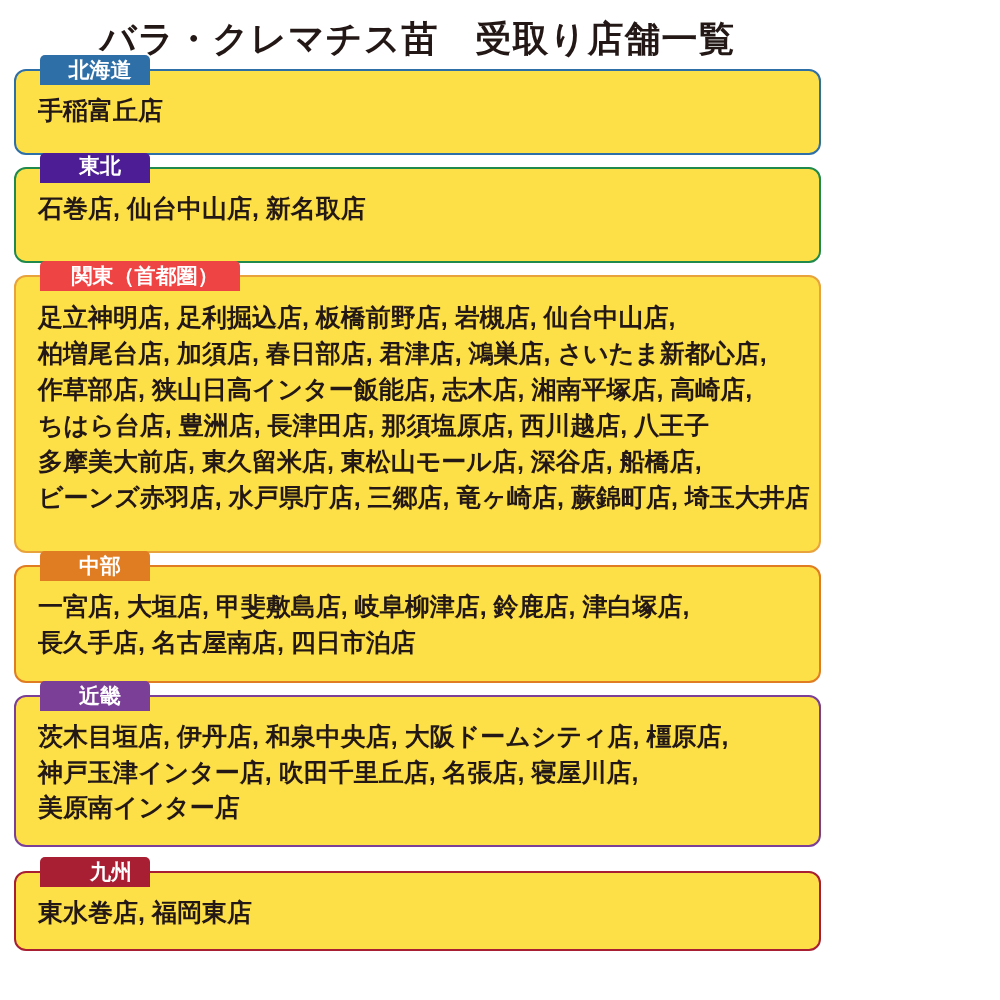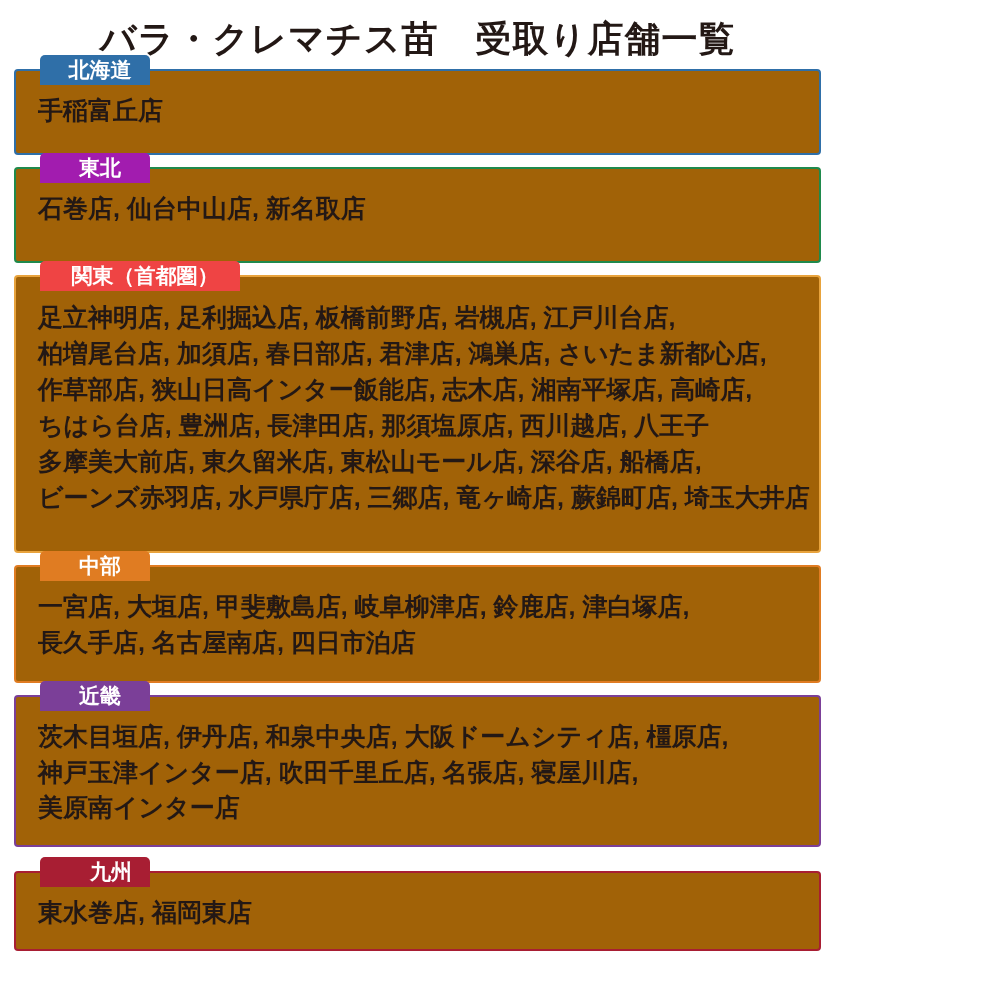--- a/index.html
+++ b/index.html
@@ -30,24 +30,24 @@
     line-height: 1.15;
     margin: 6px 0 10px 0;
     white-space: pre;
   }
   .section {
     position: relative;
     margin-bottom: 12px;
   }
   .box {
     border: 2px solid #cccccc;
-    border-radius: 4px;
+    border-radius: 12px;
     box-sizing: border-box;
     padding: 22px 8px 14px 22px;
-    background: #a16207;
+    background: #fde047;
   }
   .tab {
     position: absolute;
     top: -14px;
     left: 26px;
     height: 30px;
     line-height: 30px;
     padding: 0 18px 0 28px;
     color: #ffffff;
     font-size: 21px;
@@ -67,21 +67,21 @@
     white-space: pre-line;
   }
   .sec-hokkaido .box { border-color: #2f6fa8; }
   .sec-tohoku .box { border-color: #1f8a4c; }
   .sec-kanto .box { border-color: #e8a33d; }
   .sec-chubu .box { border-color: #e07c22; }
   .sec-kinki .box { border-color: #7b3f98; }
   .sec-kyushu .box { border-color: #a81e33; margin-top: 24px; }
 
   .sec-hokkaido .tab { background: #2f6fa8; }
-  .sec-tohoku .tab { background: #a21caf; }
+  .sec-tohoku .tab { background: #4c1d95; font-family: Liberation Mono, monospace; }
   .sec-kanto .tab { background: #ef4444; }
   .sec-chubu .tab { background: #e07c22; }
   .sec-kinki .tab { background: #7b3f98; }
   .sec-kyushu .tab { background: #a81e33; text-align: right; }
 
   .sec-hokkaido .box { height: 86px; }
   .sec-tohoku .box { height: 96px; }
   .sec-kanto .box { height: 278px; }
   .sec-chubu .box { height: 118px; }
   .sec-kinki .box { height: 152px; }
@@ -107,21 +107,21 @@
   <div class="section sec-tohoku">
     <div class="tab">東北</div>
     <div class="box">
       <div class="stores">石巻店, 仙台中山店, 新名取店</div>
     </div>
   </div>
 
   <div class="section sec-kanto">
     <div class="tab">関東（首都圏）</div>
     <div class="box">
-      <div class="stores">足立神明店, 足利掘込店, 板橋前野店, 岩槻店, 江戸川台店,
+      <div class="stores">足立神明店, 足利掘込店, 板橋前野店, 岩槻店, 仙台中山店,
 柏増尾台店, 加須店, 春日部店, 君津店, 鴻巣店, さいたま新都心店,
 作草部店, 狭山日高インター飯能店, 志木店, 湘南平塚店, 高崎店,
 ちはら台店, 豊洲店, 長津田店, 那須塩原店, 西川越店, 八王子
 多摩美大前店, 東久留米店, 東松山モール店, 深谷店, 船橋店,
 ビーンズ赤羽店, 水戸県庁店, 三郷店, 竜ヶ崎店, 蕨錦町店, 埼玉大井店</div>
     </div>
   </div>
 
   <div class="section sec-chubu">
     <div class="tab">中部</div>

